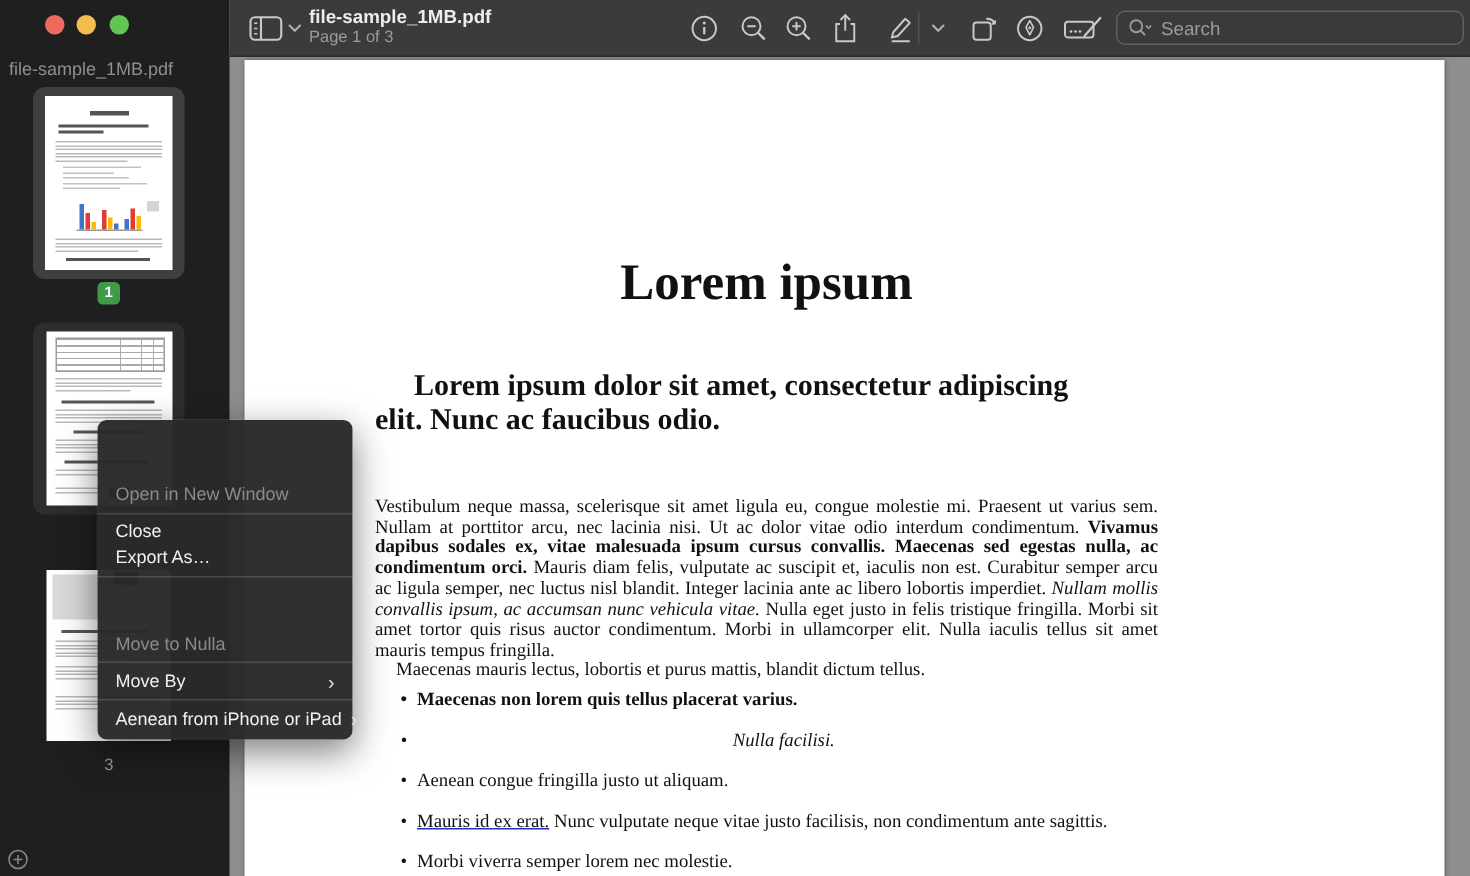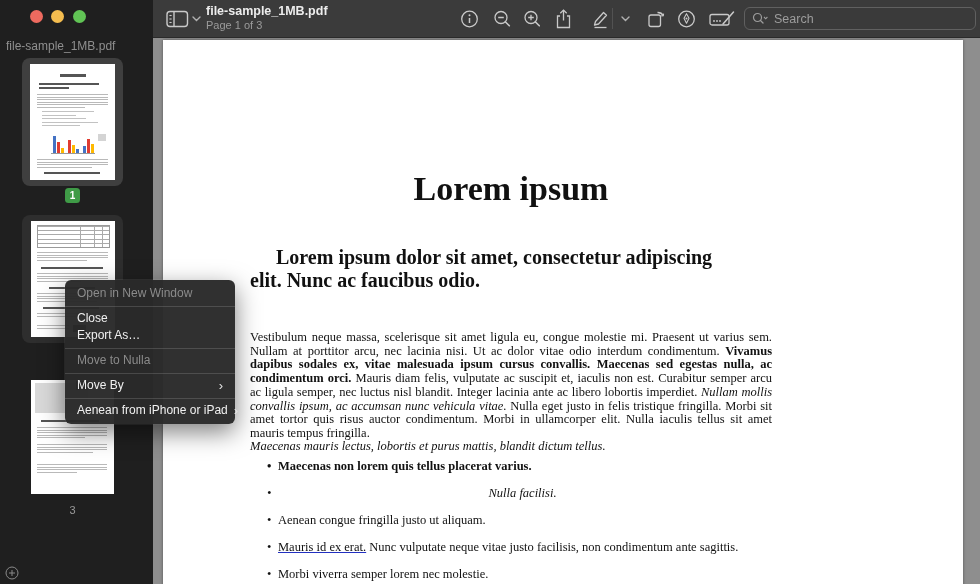--- a/index.html
+++ b/index.html
@@ -48,36 +48,36 @@
   .searchbox input{flex:1;background:transparent;border:none;outline:none;color:#ddd;font-size:12.5px;font-family:"Liberation Sans",sans-serif;min-width:0;}
   .searchbox input::placeholder{color:#9c9c9c;}
 
   
   .content{position:absolute;left:153px;top:37px;width:827px;height:547px;background:#8e8e8e;}
   .pdf-page{position:absolute;left:10px;top:3px;width:800px;height:560px;background:#fff;box-shadow:0 0 3px rgba(0,0,0,.4);
     font-family:"Liberation Serif",serif;color:#111;}
   .doc-title{position:absolute;top:130px;left:87px;width:522px;text-align:center;font-size:34px;font-weight:bold;}
   .doc-subtitle{position:absolute;top:206px;left:87px;width:490px;font-size:20px;line-height:23px;font-weight:bold;text-indent:26px;}
   .doc-para1{position:absolute;top:291px;left:87px;width:522px;font-size:12.5px;line-height:13.7px;text-align:justify;}
-  .doc-para2{position:absolute;top:399px;left:87px;width:522px;font-size:12.5px;font-style:italic;}
+  .doc-para2{position:absolute;top:399px;left:101px;width:522px;font-size:12.5px;}
   .doc-bullets{position:absolute;top:420px;left:104px;width:500px;font-size:12.5px;}
   .doc-bullets .bullet{position:relative;padding-left:11px;line-height:13.5px;margin-bottom:13.5px;white-space:nowrap;}
   .doc-bullets .bullet::before{content:"\2022";position:absolute;left:0;top:0;}
   .b-bold{font-weight:bold;}
   .b-italic{font-style:italic;text-align:center;}
   .b-underline{}
   .b-link{text-decoration:underline;text-decoration-color:#2230c0;color:#111;}
 
   
   .ctx-menu{position:absolute;left:65px;top:280px;width:170px;background:rgba(41,41,41,.97);
     border-radius:6px;padding:5px 0;box-sizing:border-box;z-index:10;
     box-shadow:0 8px 24px rgba(0,0,0,.5),0 0 0 .5px rgba(255,255,255,.18);}
   .ctx-item{height:17px;line-height:17px;padding:0 12px;font-size:12px;color:#f0f0f0;
     display:flex;justify-content:space-between;align-items:center;white-space:nowrap;}
-  .ctx-item.disabled{color:#8b8b8b;}
+  .ctx-item.disabled{color:#8b8b8b;margin-top:36px;}
   .ctx-sep{height:1px;background:rgba(255,255,255,.15);margin:3.5px 0;}
   .ctx-arrow{font-size:13px;color:#e3e3e3;margin-left:6px;}
 
   .add-btn{position:absolute;left:5px;top:566px;}
   svg{display:block;}
 </style>
 </head>
 <body>
 
 <div class="app">

